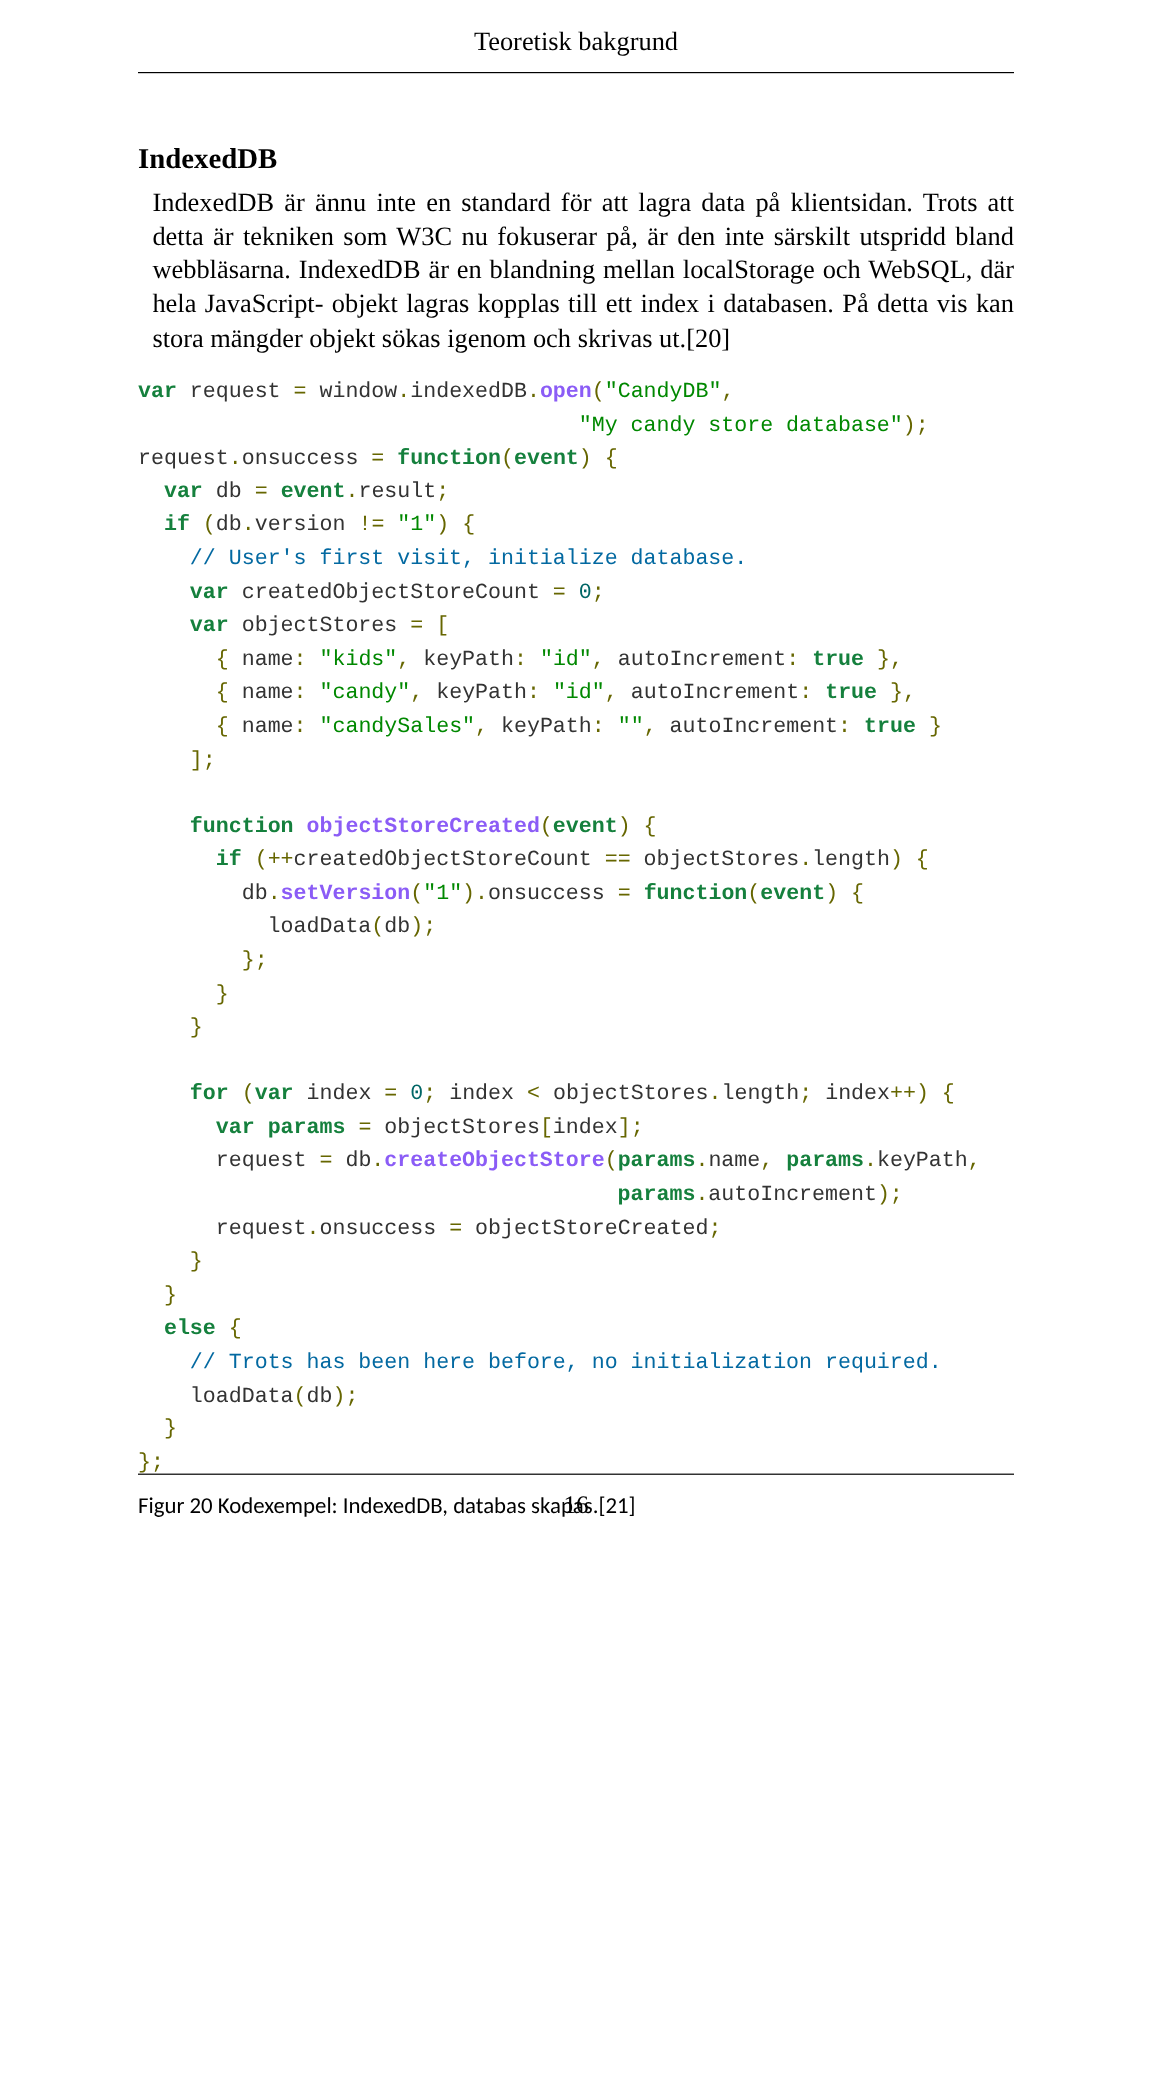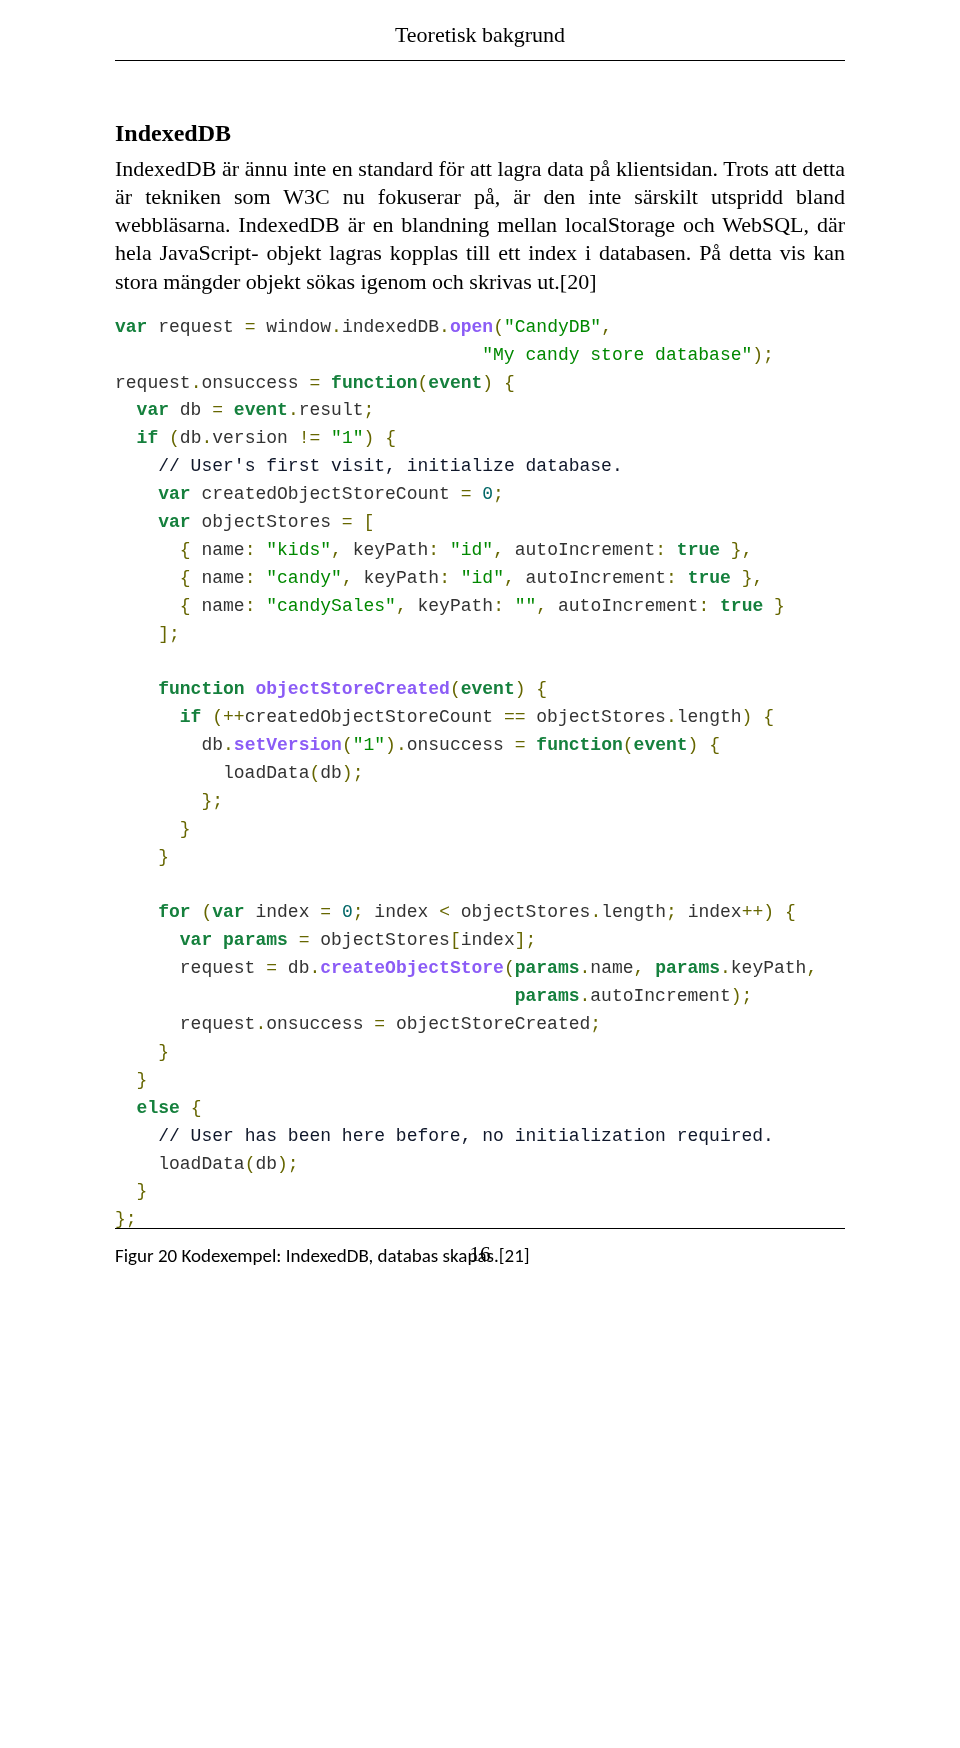--- a/index.html
+++ b/index.html
@@ -38,39 +38,39 @@
     padding-top: 120px;
   }
   h2.section {
     font-size: 24px;
     font-weight: bold;
     margin: 0 0 8px 0;
   }
   p.body {
     font-size: 22px;
     line-height: 1.28;
-    margin: 0 0 10px 0;
+    margin: 0 0 10px 12px;
     text-align: justify;
   }
   .code-figure {
     margin: 18px 0 6px 0;
     width: 730px;
   }
   .code-figure pre {
     margin: 0;
     font-family: "Courier New", Courier, monospace;
     font-size: 18px;
     line-height: 1.55;
     white-space: pre;
     color: #333;
   }
   .kw { color: #15803d; font-weight: bold; }
   .str { color: #008800; }
   .num { color: #006666; }
-  .cm { color: #0f172a; }
+  .cm { color: #0369a1; }
   .op { color: #666600; }
   .nm { color: #8b5cf6; font-weight: bold; }
   .pl { color: #333; }
   .figure-caption {
     font-family: Calibri, Arial, sans-serif;
     font-size: 19px;
     margin-top: 10px;
   }
   .footer-rule {
     position: absolute;
@@ -125,21 +125,21 @@
 <span class="pl">    </span><span class="op">}</span>
 <span class="pl"> </span>
 <span class="pl">    </span><span class="kw">for</span><span class="pl"> </span><span class="op">(</span><span class="kw">var</span><span class="pl"> index </span><span class="op">=</span><span class="pl"> </span><span class="num">0</span><span class="op">;</span><span class="pl"> index </span><span class="op">&lt;</span><span class="pl"> objectStores</span><span class="op">.</span><span class="pl">length</span><span class="op">;</span><span class="pl"> index</span><span class="op">++)</span><span class="pl"> </span><span class="op">{</span>
 <span class="pl">      </span><span class="kw">var</span><span class="pl"> </span><span class="kw">params</span><span class="pl"> </span><span class="op">=</span><span class="pl"> objectStores</span><span class="op">[</span><span class="pl">index</span><span class="op">];</span>
 <span class="pl">      request </span><span class="op">=</span><span class="pl"> db</span><span class="op">.</span><span class="nm">createObjectStore</span><span class="op">(</span><span class="kw">params</span><span class="op">.</span><span class="pl">name</span><span class="op">,</span><span class="pl"> </span><span class="kw">params</span><span class="op">.</span><span class="pl">keyPath</span><span class="op">,</span>
 <span class="pl">                                     </span><span class="kw">params</span><span class="op">.</span><span class="pl">autoIncrement</span><span class="op">);</span>
 <span class="pl">      request</span><span class="op">.</span><span class="pl">onsuccess </span><span class="op">=</span><span class="pl"> objectStoreCreated</span><span class="op">;</span>
 <span class="pl">    </span><span class="op">}</span>
 <span class="pl">  </span><span class="op">}</span>
 <span class="pl">  </span><span class="kw">else</span><span class="pl"> </span><span class="op">{</span>
-<span class="pl">    </span><span class="cm">// User has been here before, no initialization required.</span>
+<span class="pl">    </span><span class="cm">// Trots has been here before, no initialization required.</span>
 <span class="pl">    loadData</span><span class="op">(</span><span class="pl">db</span><span class="op">);</span>
 <span class="pl">  </span><span class="op">}</span>
 <span class="op">};</span></pre>
     </div>
 
     <div class="figure-caption">Figur 20 Kodexempel: IndexedDB, databas skapas.[21]</div>
   </div>
 
   <hr class="footer-rule">
   <div class="page-number">16</div>

